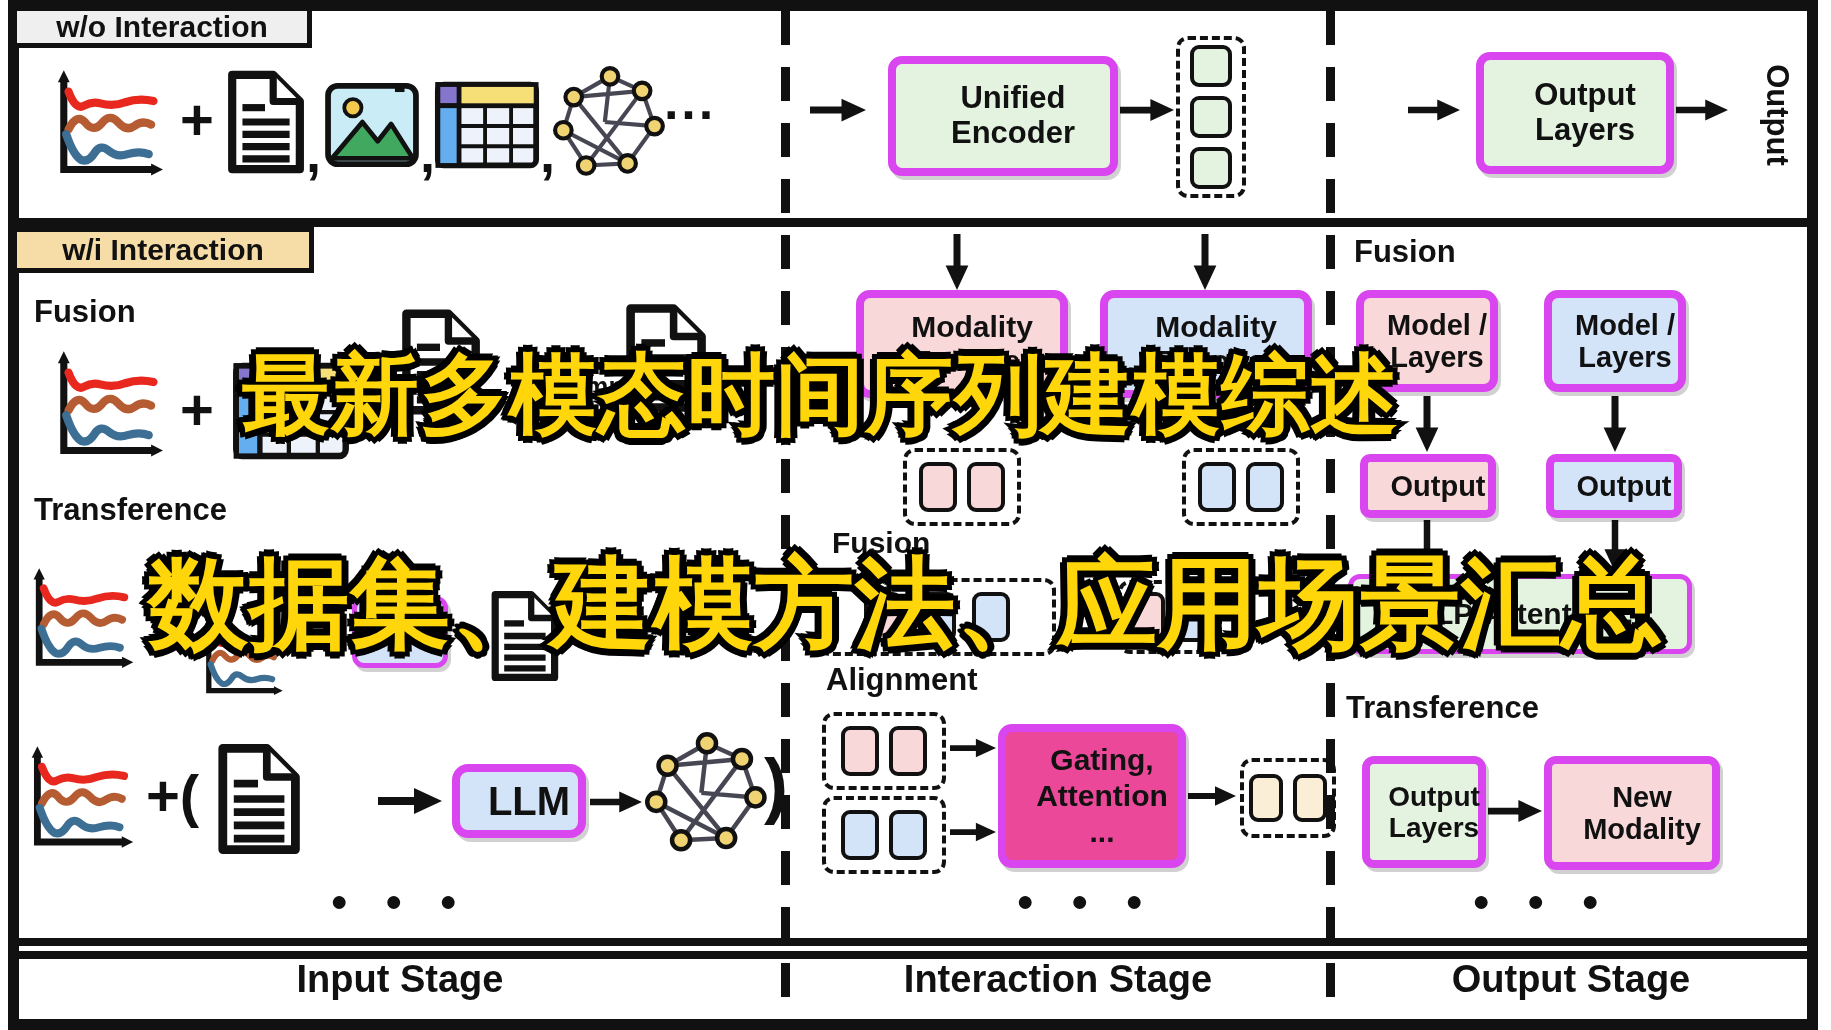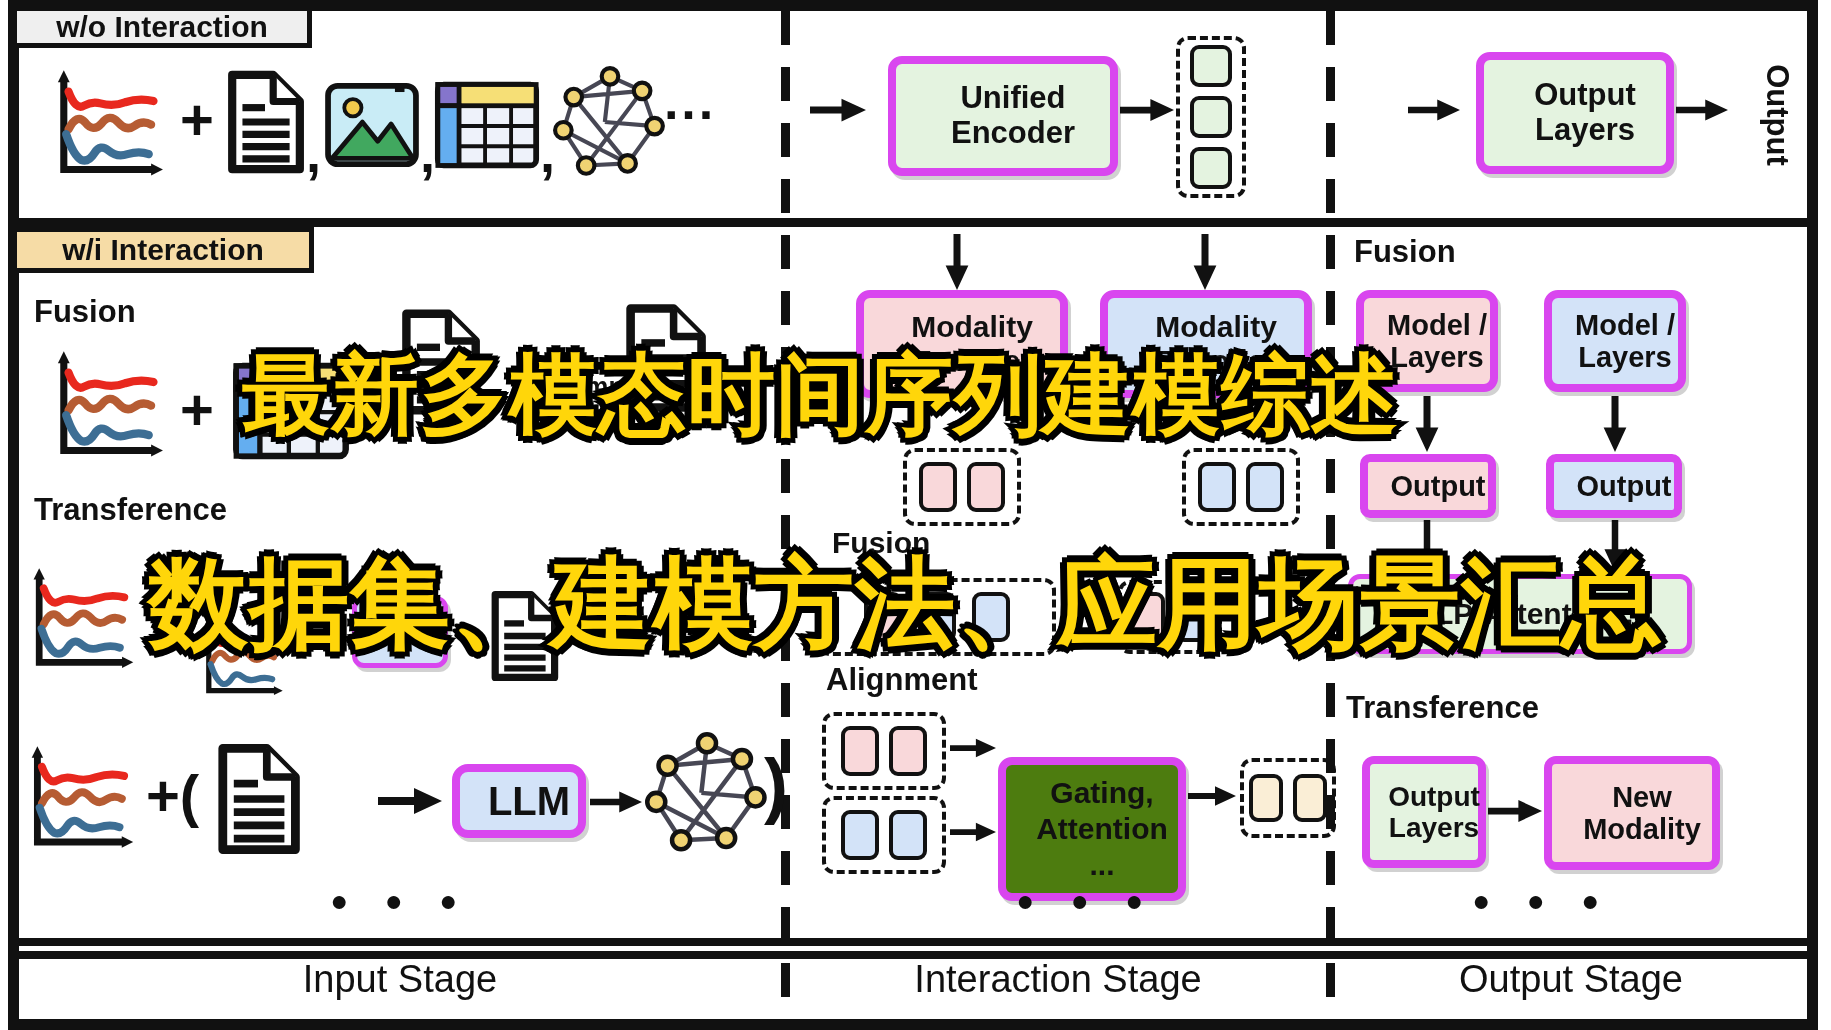--- a/index.html
+++ b/index.html
@@ -15,27 +15,27 @@
   .box{box-sizing:border-box;border:8px solid #d946ef;border-radius:14px;display:flex;align-items:center;
        justify-content:center;text-align:center;font-weight:bold;line-height:1.12;z-index:10;
        box-shadow:3px 4px 0 rgba(0,0,0,0.18);padding-left:20px;}
   .lbl{font-weight:bold;white-space:nowrap;z-index:10;}
   .dbox{box-sizing:border-box;border:4.5px dashed #111;border-radius:12px;display:flex;gap:10px;
         align-items:center;justify-content:center;z-index:10;background:transparent;}
   .tok{width:38px;height:50px;border:4.5px solid #111;border-radius:9px;box-sizing:border-box;}
   .tok.sq{width:42px;height:42px;}
   .tok.sm{width:34px;height:48px;}
   .pink{background:#f9d8da;} .blue{background:#d3e3f8;} .green{background:#e4f3e0;}
-  .yellow{background:#4d7c0f;margin-top:33px;} .beige{background:#faeed6;}
+  .yellow{background:#ec4899;} .beige{background:#faeed6;}
   .arrow{z-index:9;}
   .ol{font-weight:900;color:#ffd60a;white-space:nowrap;z-index:50;letter-spacing:1px;
       -webkit-text-stroke:8px #000;paint-order:stroke fill;
       text-shadow:-5px -5px 0 #000,5px -5px 0 #000,-5px 5px 0 #000,5px 5px 0 #000,
                   -7px 0 0 #000,7px 0 0 #000,0 -7px 0 #000,0 7px 0 #000;}
-  .footer{font-weight:normal;font-size:38px;text-align:center;z-index:10;}
+  .footer{font-weight:bold;font-size:38px;text-align:center;z-index:10;}
   svg.icon{z-index:8;overflow:visible;}
 </style>
 </head>
 <body>
 
 <div id="canvas">
 
   <svg width="0" height="0" style="position:absolute" aria-hidden="true">
     <defs>
       <symbol id="ts" viewBox="0 0 100 100">

